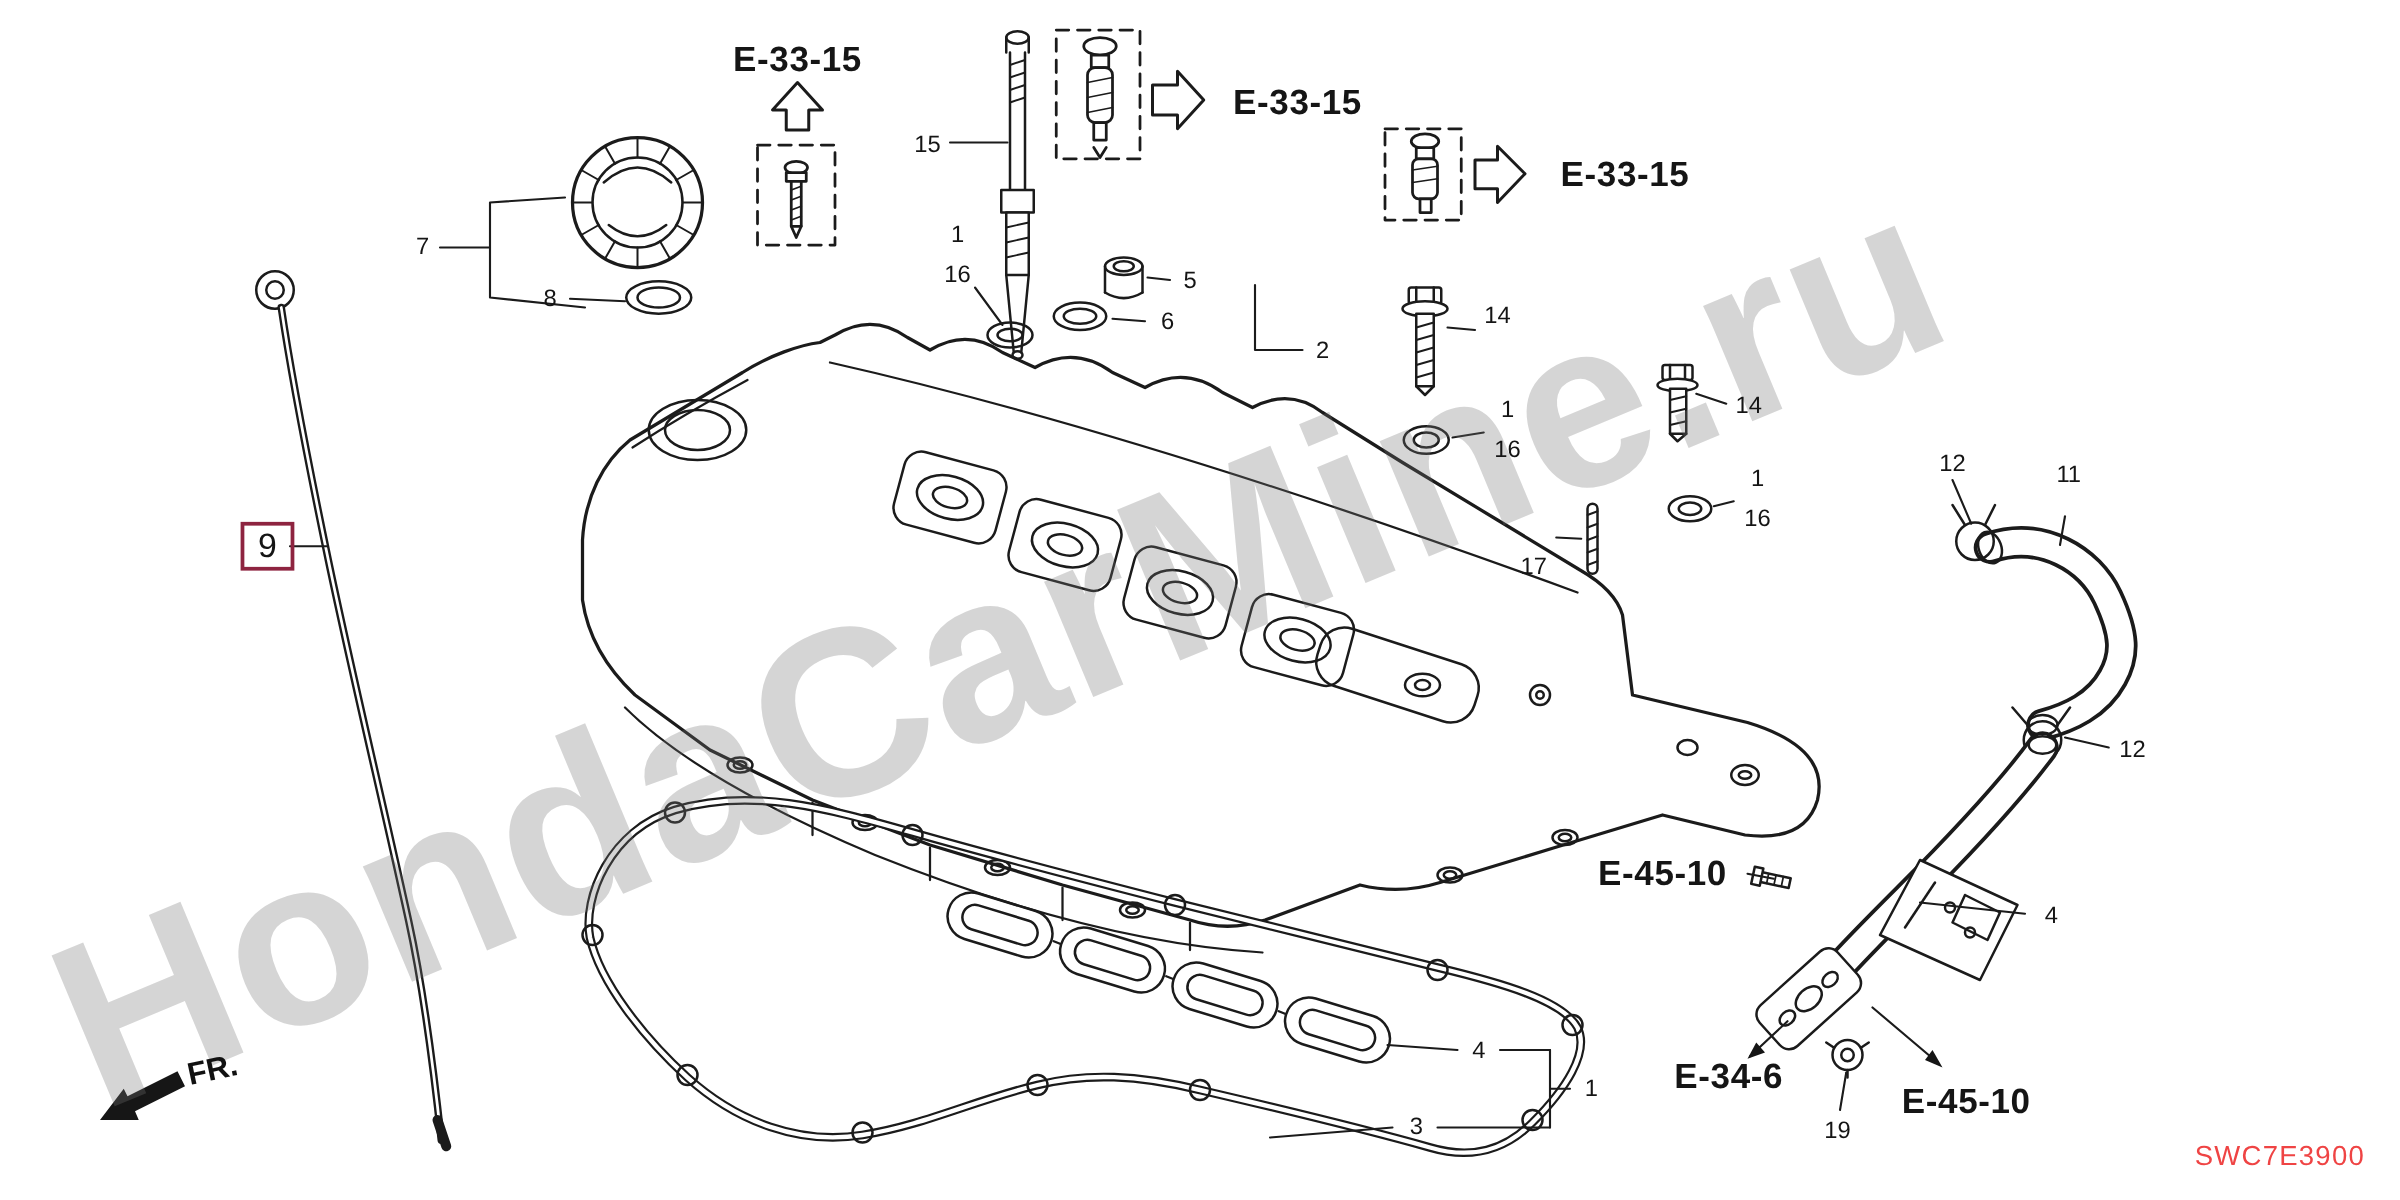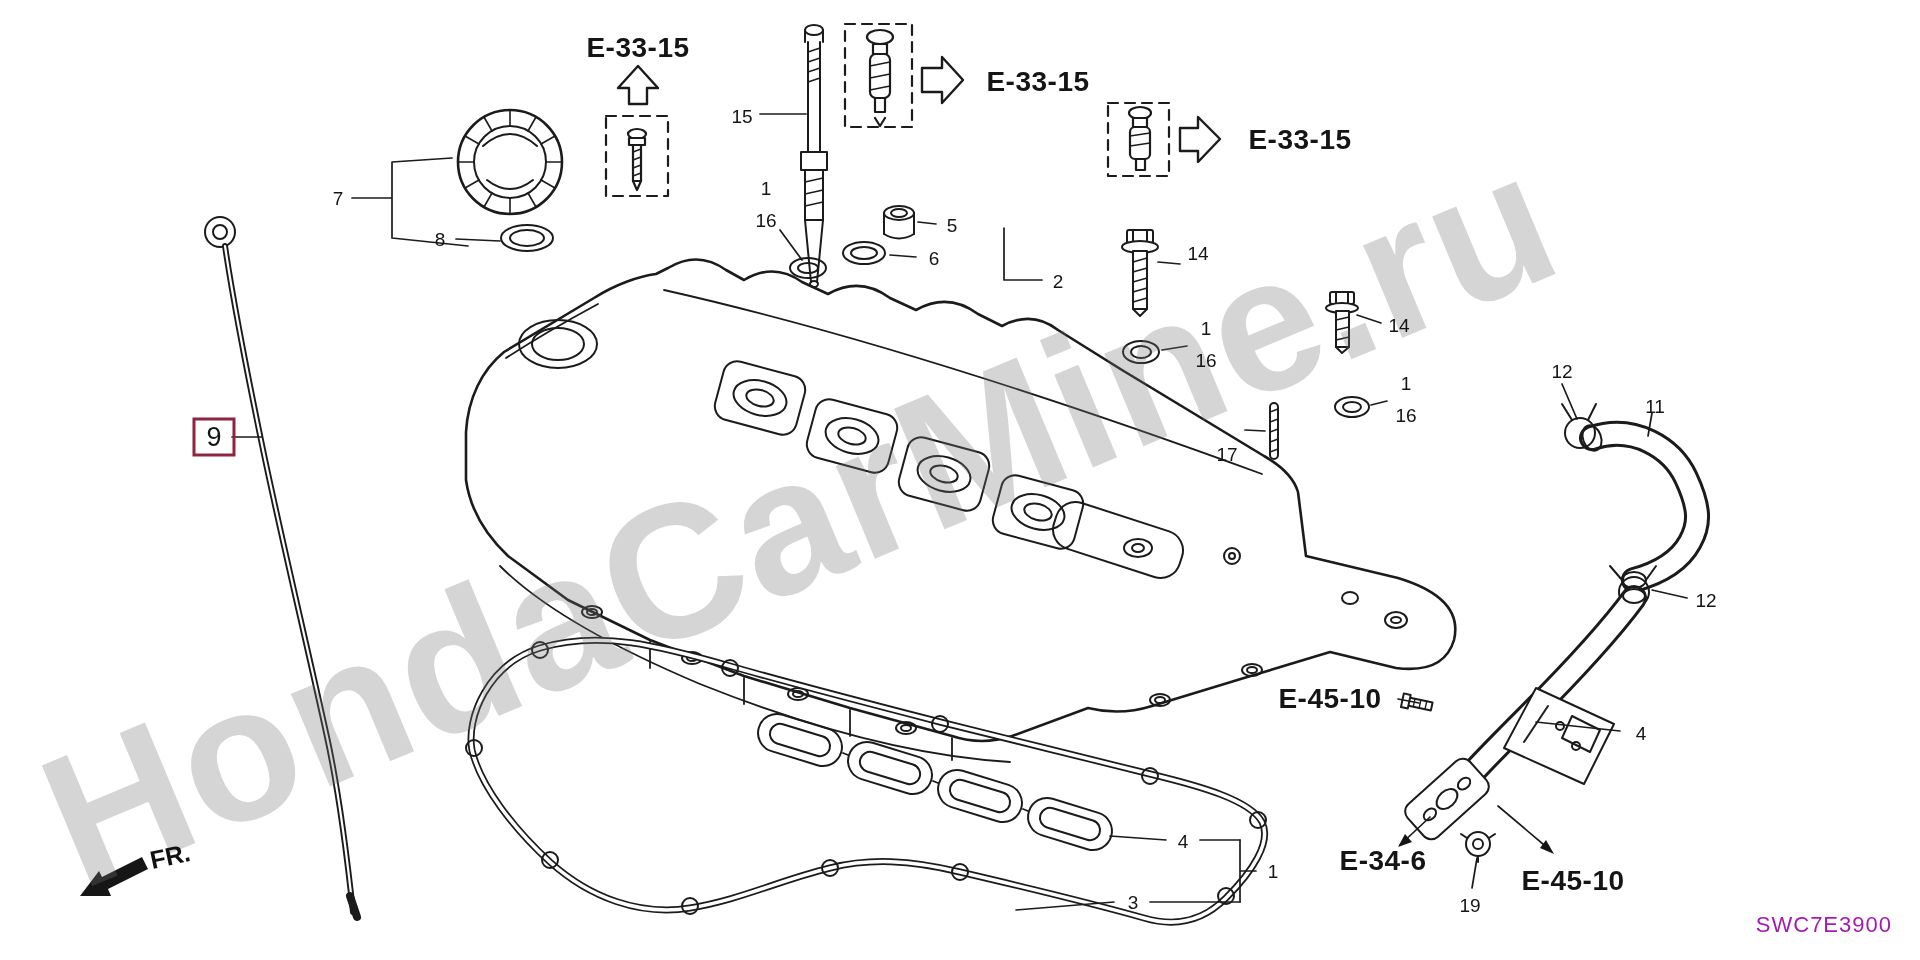--- a/index.html
+++ b/index.html
@@ -9,21 +9,21 @@
   .watermark{position:absolute;left:55px;top:735px;z-index:5;font-size:190px;font-weight:700;
              line-height:1;white-space:nowrap;color:rgba(115,115,115,0.30);
              transform:rotate(-22.7deg);transform-origin:0 50%;pointer-events:none;letter-spacing:2px;}
   .labels{position:absolute;left:0;top:0;width:100%;height:100%;z-index:6;pointer-events:none;}
   .lbl{position:absolute;transform:translate(-50%,-50%);color:#151515;line-height:1;white-space:nowrap;}
   .lbl.part{font-size:19px;font-weight:400;}
   .lbl.ref{font-size:28px;font-weight:700;letter-spacing:.5px;}
   .lbl.boxed{font-size:27px;font-weight:400;border:3px solid #8e2440;padding:3px 11px;}
   .fr{position:absolute;left:150px;top:842px;z-index:6;font-size:25px;font-weight:700;
       transform:rotate(-12deg);color:#111;}
-  .code{position:absolute;right:28px;bottom:22px;z-index:6;font-size:22px;letter-spacing:1px;color:#a21caf;}
+  .code{position:absolute;right:28px;bottom:22px;z-index:6;font-size:22px;letter-spacing:1px;color:#ef4444;}
 </style>
 </head>
 <body>
 
 <div class="stage">
 
 <svg viewBox="0 0 1920 960" width="1920" height="960">
   <g stroke="#1b1b1b" stroke-width="2" fill="none" stroke-linecap="round" stroke-linejoin="round">
 
     <g>
@@ -310,21 +310,21 @@
       <div class="lbl part" style="left: 934px; top: 258px;">6</div>
       <div class="lbl part" style="left: 1058px; top: 281px;">2</div>
       <div class="lbl part" style="left: 1198px; top: 253px;">14</div>
       <div class="lbl part" style="left: 1206px; top: 328px;">1</div>
       <div class="lbl part" style="left: 1206px; top: 360px;">16</div>
       <div class="lbl part" style="left: 1399px; top: 325px;">14</div>
       <div class="lbl part" style="left: 1406px; top: 383px;">1</div>
       <div class="lbl part" style="left: 1406px; top: 415px;">16</div>
       <div class="lbl part" style="left: 1227px; top: 454px;">17</div>
       <div class="lbl part" style="left: 1562px; top: 371px;">12</div>
-      <div class="lbl part" style="left: 1655px; top: 406px;">11</div>
+      <div class="lbl part" style="left: 1655px; top: 380px;">11</div>
       <div class="lbl part" style="left: 1706px; top: 600px;">12</div>
       <div class="lbl part" style="left: 1641px; top: 733px;">4</div>
       <div class="lbl ref" style="left: 1330px; top: 699px;">E-45-10</div>
       <div class="lbl ref" style="left: 1383px; top: 861px;">E-34-6</div>
       <div class="lbl part" style="left: 1470px; top: 905px;">19</div>
       <div class="lbl ref" style="left: 1573px; top: 881px;">E-45-10</div>
       <div class="lbl part" style="left: 1183px; top: 841px;">4</div>
       <div class="lbl part" style="left: 1273px; top: 871px;">1</div>
       <div class="lbl part" style="left: 1133px; top: 902px;">3</div>
     </div>

